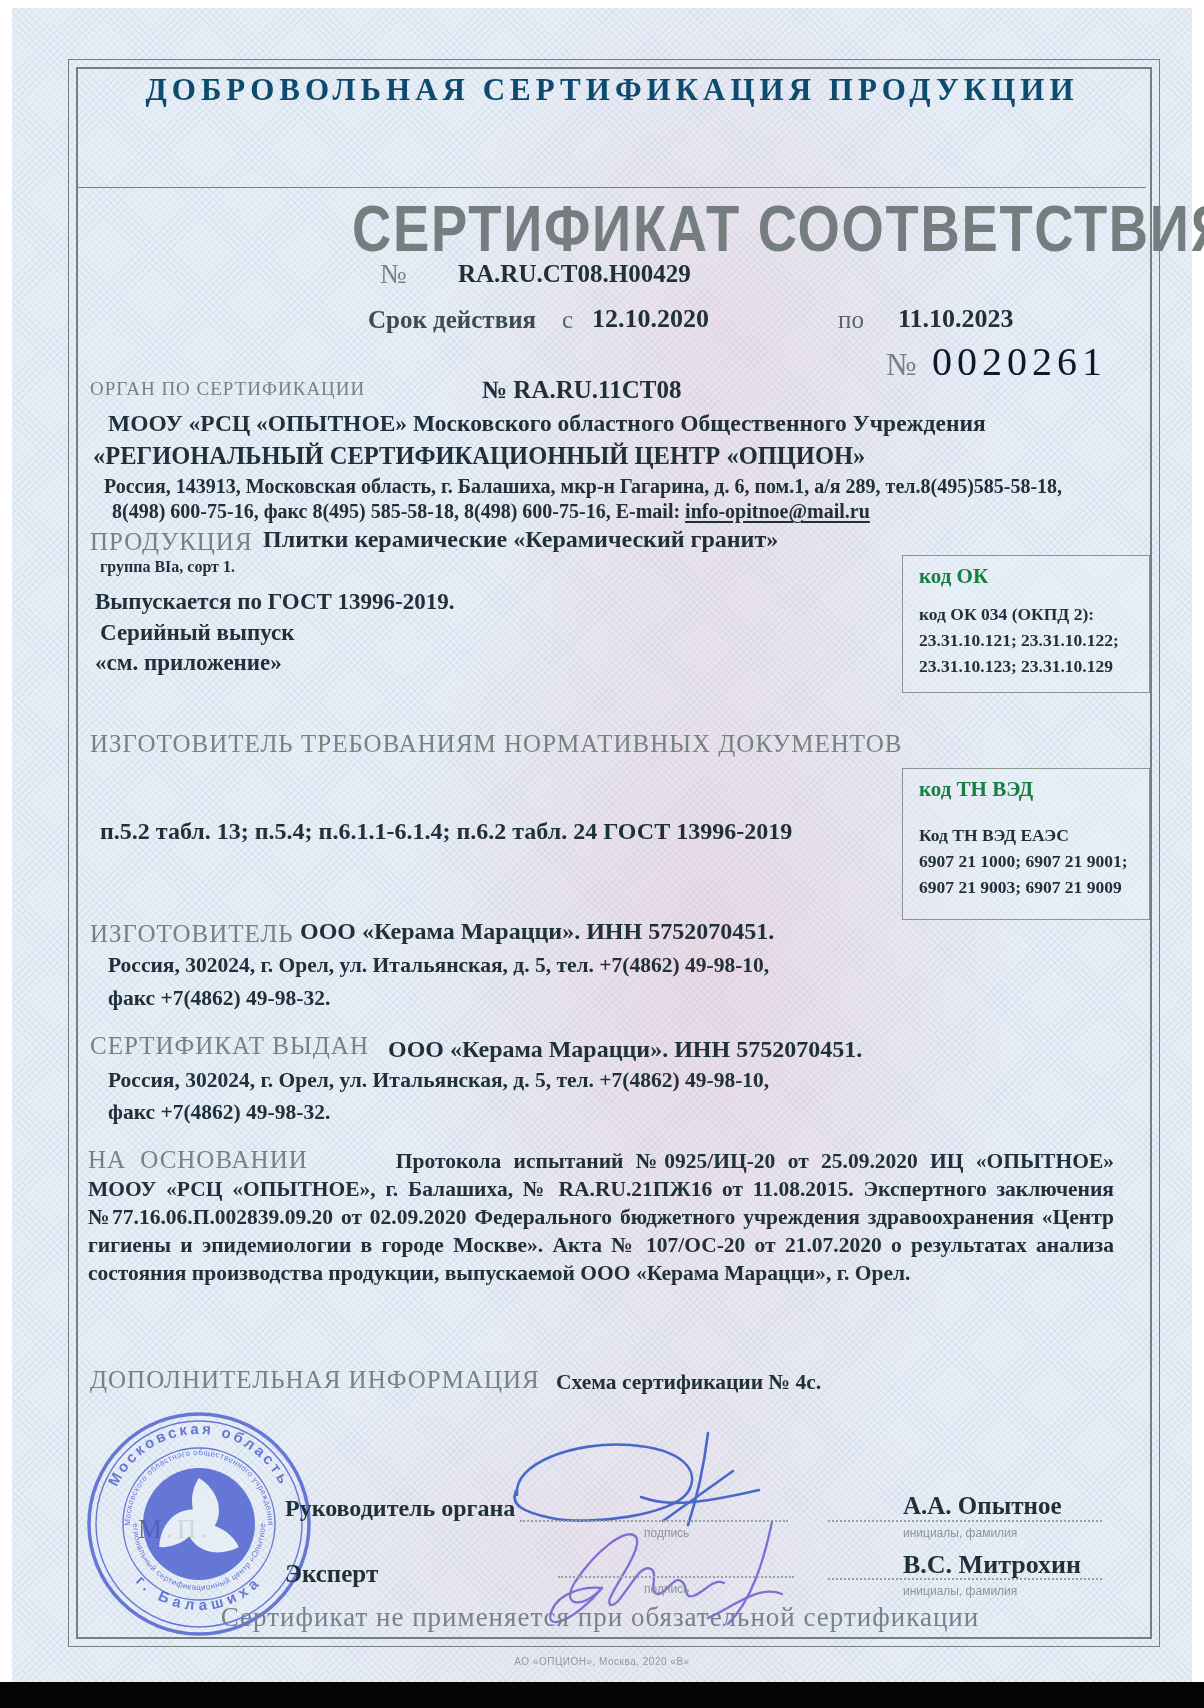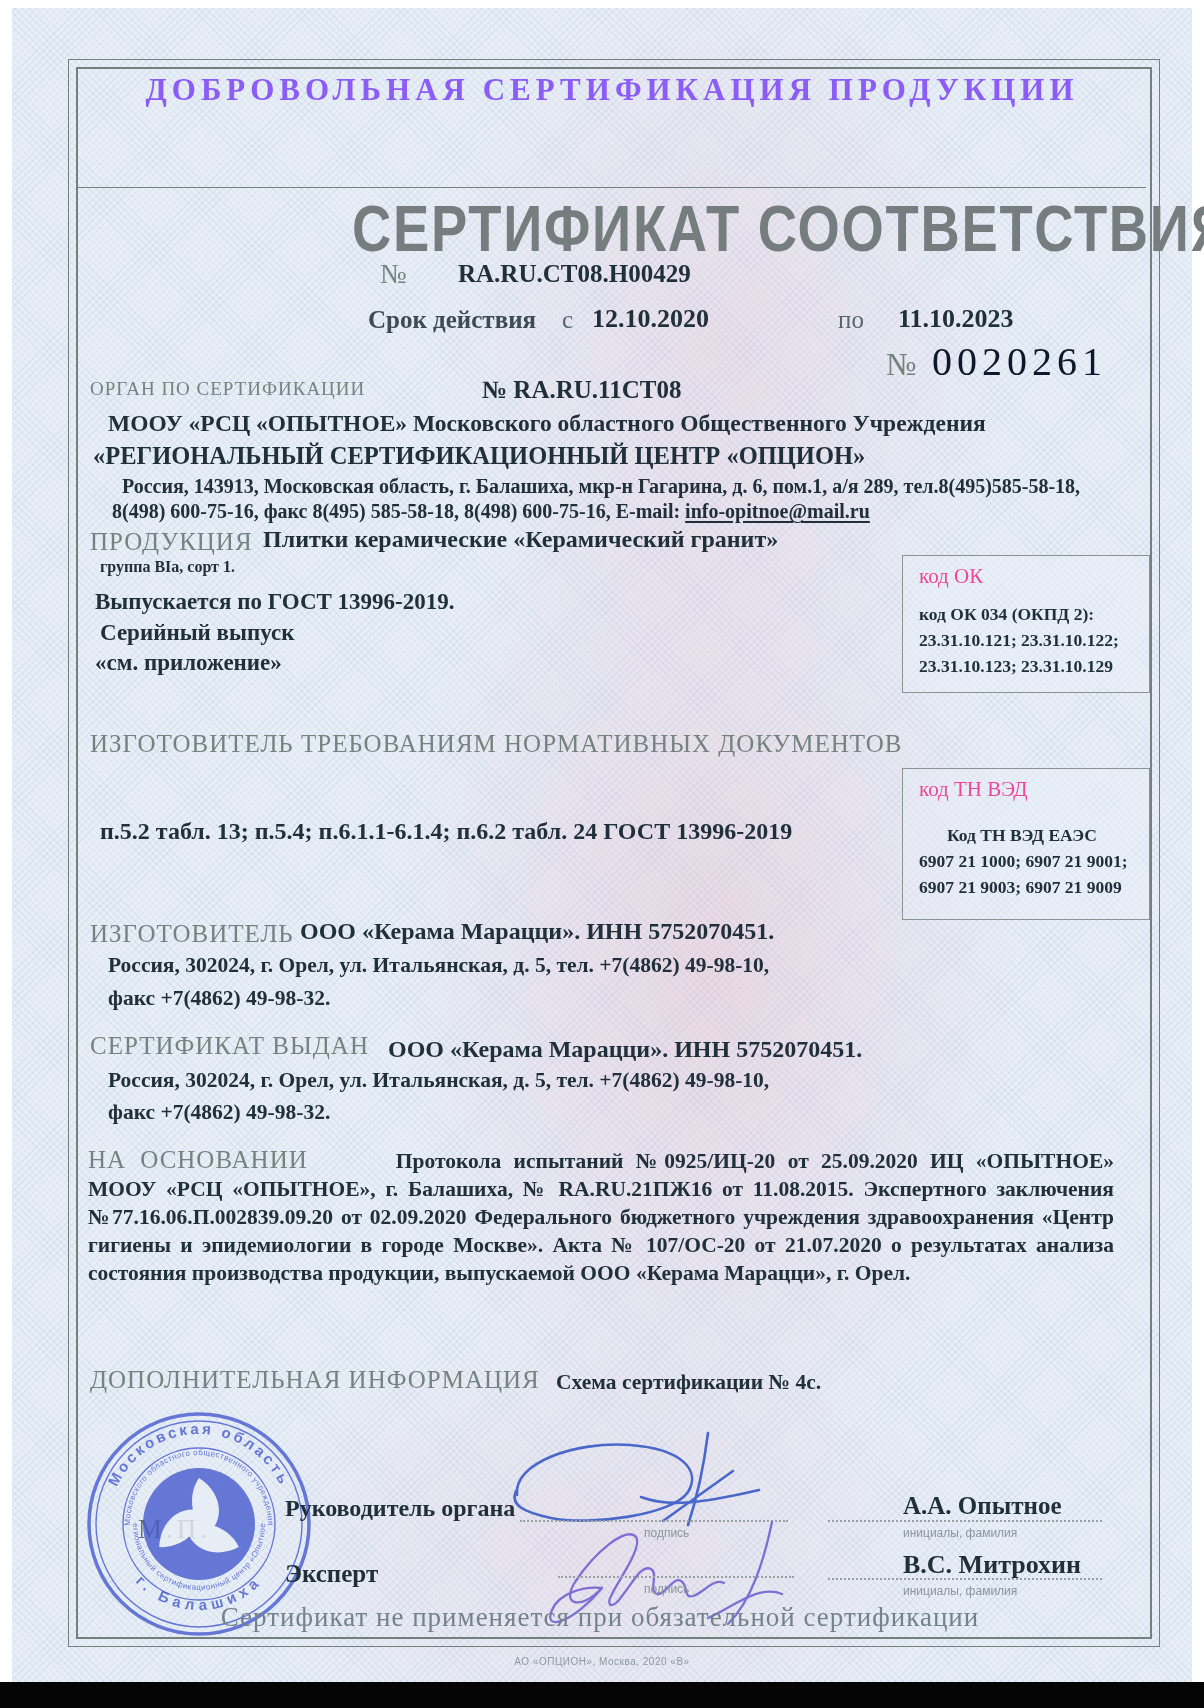--- a/index.html
+++ b/index.html
@@ -19,33 +19,33 @@
   }
   .scan-bar{position:absolute;left:0;top:1682px;width:1204px;height:26px;background:#050505;}
   .frame-outer{position:absolute;left:68px;top:59px;width:1090px;height:1586px;border:1px solid #73807d;}
   .frame-inner{position:absolute;left:76px;top:67px;width:1072px;height:1568px;border:2px solid #73807d;}
   .banner-sep{position:absolute;left:78px;top:187px;width:1068px;height:1px;background:#73807d;}
   .t{position:absolute;white-space:nowrap;}
   .lbl{color:#75827f;}
   .val{color:#203039;font-weight:bold;}
   .banner{
     left:78px;top:72px;width:1068px;text-align:center;
-    font-size:31px;letter-spacing:5px;color:#8b5cf6;font-weight:bold;
+    font-size:31px;letter-spacing:5px;color:#0c4a6e;font-weight:bold;
   }
   .doc-title{
     left:352px;top:192px;font-family:"Liberation Sans",sans-serif;
     font-weight:bold;font-size:64px;letter-spacing:2px;color:#757d7f;
   }
   .doc-title>span{display:inline-block;transform:scaleX(.85);transform-origin:left center;}
   .num-sign{font-size:28px;color:#75827f;}
   .blank-no{font-family:Liberation Serif, serif;font-size:40px;letter-spacing:5px;color:#0f172a;font-weight:400;}
   .code-box{
     position:absolute;border:1px solid #8a9593;background:rgba(235,242,248,.35);
   }
-  .code-box .box-label{position:absolute;left:16px;top:8px;font-size:21px;color:#ec4899;}
+  .code-box .box-label{position:absolute;left:16px;top:8px;font-size:21px;color:#15803d;font-weight:bold;}
   .code-box .box-line{position:absolute;left:16px;font-size:17.5px;font-weight:bold;color:#20303a;white-space:nowrap;}
   .para{
     position:absolute;left:88px;top:1146px;width:1026px;text-align:justify;
     font-size:21.5px;line-height:28px;color:#203039;font-weight:bold;white-space:normal;
   }
   .para .plabel{color:#75827f;font-weight:normal;font-size:25px;margin-right:88px;letter-spacing:1px;}
   .dots{position:absolute;border-bottom:2px dotted #98a2a5;height:1px;}
   .sublabel{position:absolute;font-family:"Liberation Sans",sans-serif;font-size:12px;color:#8a969b;}
   .footnote{
     left:90px;top:1602px;width:1020px;text-align:center;
@@ -80,21 +80,21 @@
 <div class="t" style="left:838px;top:306px;font-size:25px;color:#56666c;">по</div>
 <div class="t val" style="left:898px;top:304px;font-size:26px;">11.10.2023</div>
 
 <div class="t num-sign" style="left:886px;top:346px;font-size:32px;">№</div>
 <div class="t blank-no" style="left:932px;top:338px;">0020261</div>
 
 <div class="t lbl" style="left:90px;top:378px;font-size:19px;letter-spacing:1px;">ОРГАН ПО СЕРТИФИКАЦИИ</div>
 <div class="t val" style="left:482px;top:376px;font-size:25px;">№ RA.RU.11СТ08</div>
 <div class="t val" style="left:108px;top:410px;font-size:23.5px;">МООУ «РСЦ «ОПЫТНОЕ» Московского областного Общественного Учреждения</div>
 <div class="t val" style="left:93px;top:442px;font-size:24.5px;">«РЕГИОНАЛЬНЫЙ СЕРТИФИКАЦИОННЫЙ ЦЕНТР «ОПЦИОН»</div>
-<div class="t val" style="left:104px;top:475px;font-size:20px;margin-left:18px;">Россия, 143913, Московская область, г. Балашиха, мкр-н Гагарина, д. 6, пом.1, а/я  289, тел.8(495)585-58-18,</div>
+<div class="t val" style="left:104px;top:475px;font-size:20px;">Россия, 143913, Московская область, г. Балашиха, мкр-н Гагарина, д. 6, пом.1, а/я  289, тел.8(495)585-58-18,</div>
 <div class="t val" style="left:112px;top:500px;font-size:20px;"><span>8(498) 600-75-16, факс 8(495) 585-58-18, 8(498) 600-75-16, E-mail: </span><span style="text-decoration:underline;text-underline-offset:3px;">info-opitnoe@mail.ru</span></div>
 
 <div class="t lbl" style="left:90px;top:528px;font-size:25px;letter-spacing:1px;font-family:Liberation Serif, serif;">ПРОДУКЦИЯ</div>
 <div class="t val" style="left:263px;top:526px;font-size:24px;">Плитки керамические «Керамический гранит»</div>
 <div class="t val" style="left:100px;top:558px;font-size:16px;">группа BIa, сорт 1.</div>
 <div class="t val" style="left:95px;top:589px;font-size:23px;">Выпускается по ГОСТ 13996-2019.</div>
 <div class="t val" style="left:100px;top:620px;font-size:23px;">Серийный выпуск</div>
 <div class="t val" style="left:95px;top:650px;font-size:23px;">«см. приложение»</div>
 
 <div class="code-box" style="left:902px;top:555px;width:246px;height:136px;">
@@ -102,21 +102,21 @@
   <div class="box-line" style="top:48px;">код ОК 034 (ОКПД 2):</div>
   <div class="box-line" style="top:74px;">23.31.10.121; 23.31.10.122;</div>
   <div class="box-line" style="top:100px;">23.31.10.123; 23.31.10.129</div>
 </div>
 
 <div class="t lbl" style="left:90px;top:730px;font-size:25px;letter-spacing:1px;">ИЗГОТОВИТЕЛЬ ТРЕБОВАНИЯМ НОРМАТИВНЫХ ДОКУМЕНТОВ</div>
 <div class="t val" style="left:100px;top:818px;font-size:24px;">п.5.2 табл. 13; п.5.4; п.6.1.1-6.1.4; п.6.2 табл. 24  ГОСТ 13996-2019</div>
 
 <div class="code-box" style="left:902px;top:768px;width:246px;height:150px;">
   <div class="box-label">код ТН ВЭД</div>
-  <div class="box-line" style="top:56px;margin-left:28px;">Код ТН ВЭД ЕАЭС</div>
+  <div class="box-line" style="top:56px;">Код ТН ВЭД ЕАЭС</div>
   <div class="box-line" style="top:82px;">6907 21 1000; 6907 21 9001;</div>
   <div class="box-line" style="top:108px;">6907 21 9003; 6907 21 9009</div>
 </div>
 
 <div class="t lbl" style="left:90px;top:920px;font-size:25px;letter-spacing:1px;">ИЗГОТОВИТЕЛЬ</div>
 <div class="t val" style="left:300px;top:918px;font-size:24px;">ООО «Керама Марацци».  ИНН 5752070451.</div>
 <div class="t val" style="left:108px;top:953px;font-size:21.5px;">Россия, 302024, г. Орел, ул. Итальянская, д. 5, тел. +7(4862) 49-98-10,</div>
 <div class="t val" style="left:108px;top:986px;font-size:21.5px;">факс  +7(4862) 49-98-32.</div>
 
 <div class="t lbl" style="left:90px;top:1032px;font-size:25px;letter-spacing:1px;">СЕРТИФИКАТ ВЫДАН</div>

